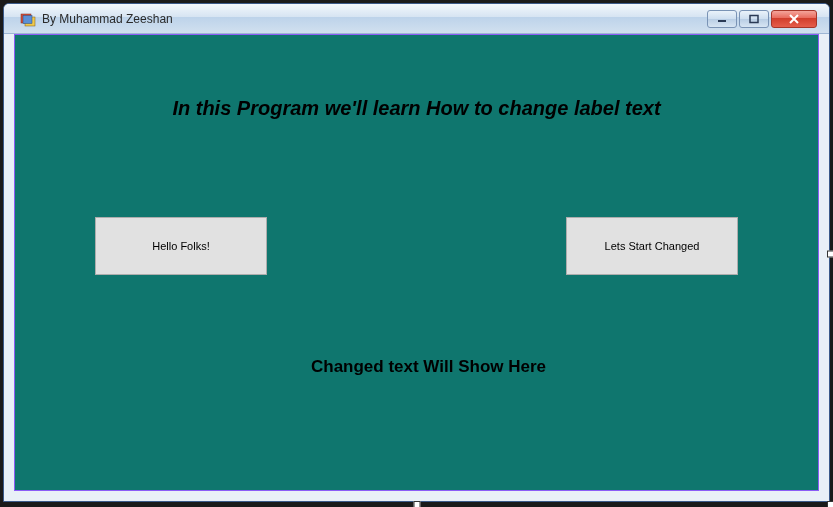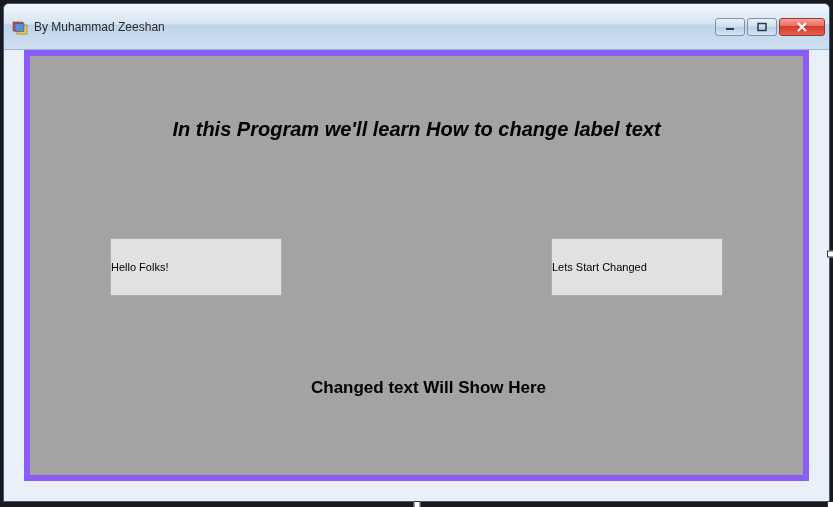--- a/index.html
+++ b/index.html
@@ -19,26 +19,26 @@
       height: 499px;
       margin: 3px;
       border: 1px solid #3b5a8a;
       border-radius: 6px 6px 0 0;
       background: #e9f0f7;
       overflow: hidden;
       display: flex;
       flex-direction: column;
     }
     .titlebar {
-      height: 46px;
+      height: 30px;
       background: linear-gradient(to bottom, #f2f7fc 0%, #d6e4f2 45%, #bdd3ea 46%, #d1e0ef 100%);
       border-bottom: 1px solid #9db6d4;
       display: flex;
       align-items: center;
-      padding: 0 4px;
+      padding: 0 12px;
     }
     .titlebar-icon {
       width: 16px;
       height: 16px;
       margin-left: 4px;
       margin-right: 6px;
       display: flex;
       align-items: center;
       justify-content: center;
     }
@@ -72,23 +72,23 @@
       width: 46px;
       background: linear-gradient(to bottom, #f4a49a 0%, #e8695b 45%, #d13e2c 46%, #e55d4b 100%);
       border-color: #a63528;
     }
     .win-btn svg {
       width: 12px;
       height: 10px;
     }
     .client-area {
       flex: 1;
-      background: #a3a3a3;
-      border: 6px solid #8b5cf6;
-      margin: 20px;
+      background: #0f766e;
+      border: 1px solid #8b5cf6;
+      margin: 10px;
       margin-top: 0;
       position: relative;
     }
     .heading-label {
       position: absolute;
       top: 62px;
       left: 0;
       right: 0;
       text-align: center;
       font-family: "Comic Sans MS", cursive, sans-serif;
@@ -108,21 +108,21 @@
     .wf-button {
       width: 172px;
       height: 58px;
       background: #e1e1e1;
       border: 1px solid #adadad;
       font-family: "Microsoft Sans Serif", Tahoma, sans-serif;
       font-size: 11px;
       color: #000;
       display: flex;
       align-items: center;
-      justify-content: flex-start;
+      justify-content: center;
       cursor: pointer;
     }
     .output-label {
       position: absolute;
       top: 322px;
       left: 0;
       right: 0;
       text-align: center;
       font-family: "Comic Sans MS", cursive, sans-serif;
       font-weight: bold;

